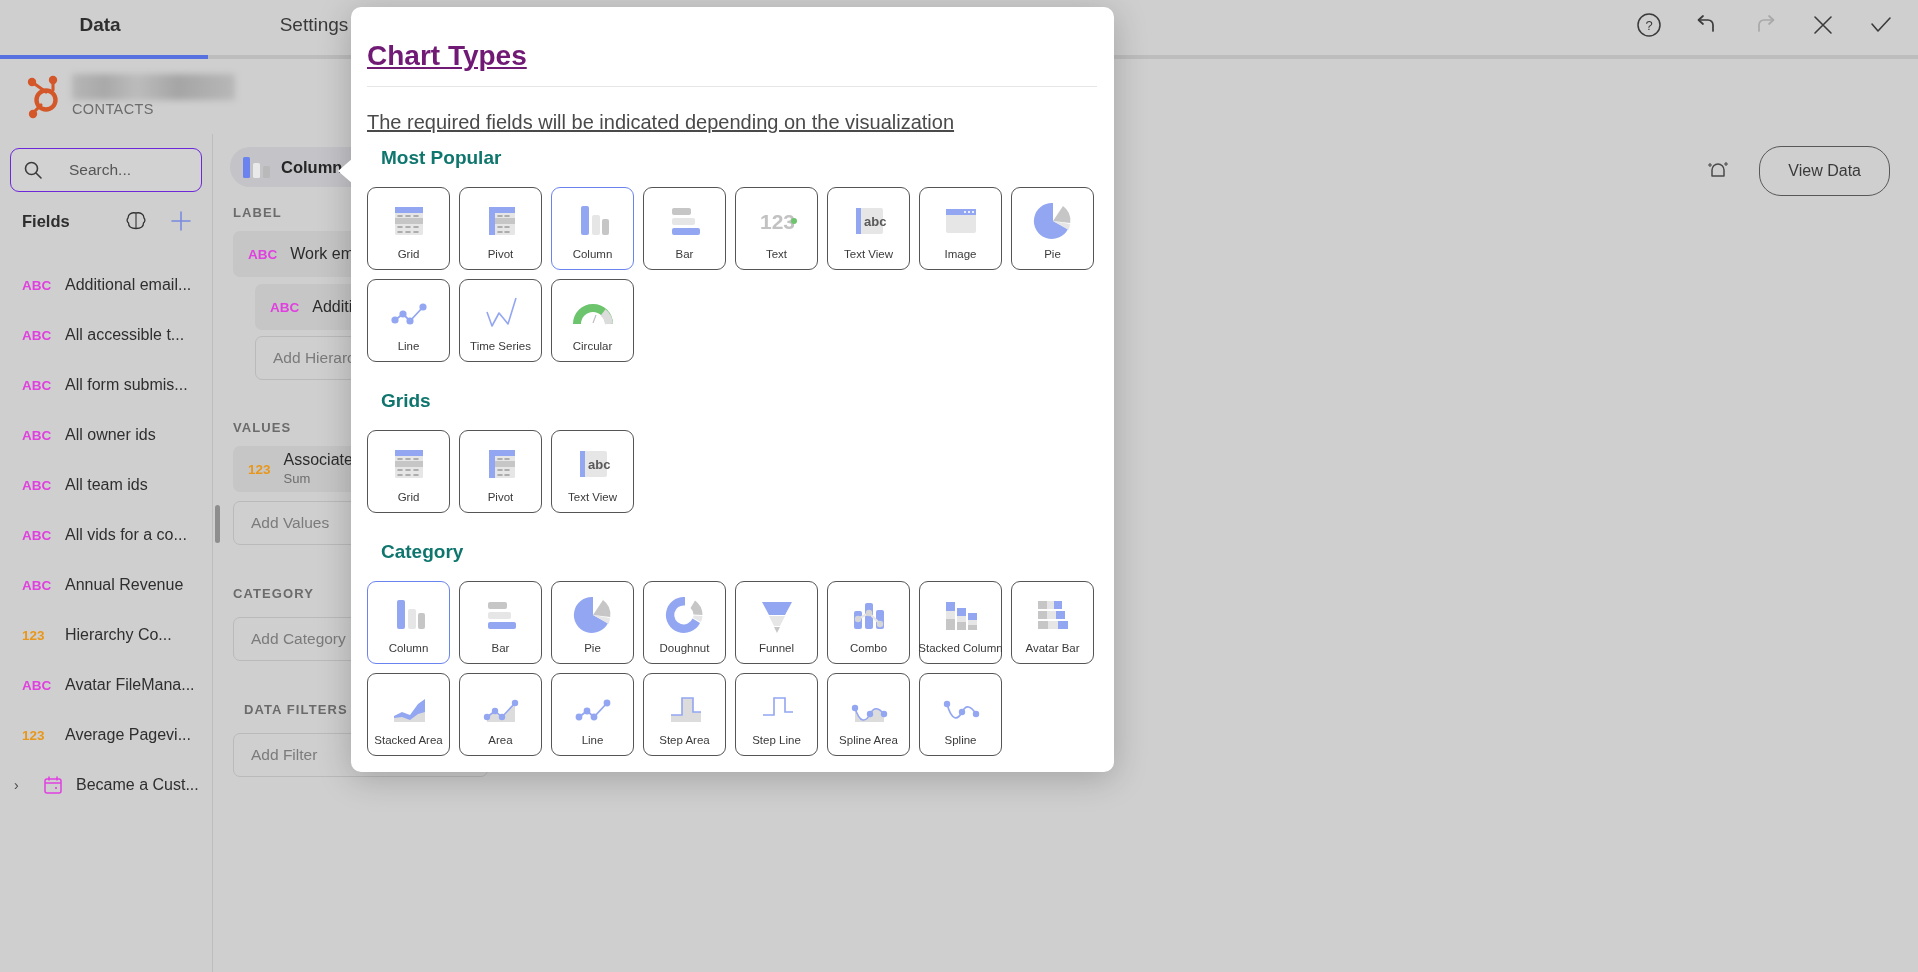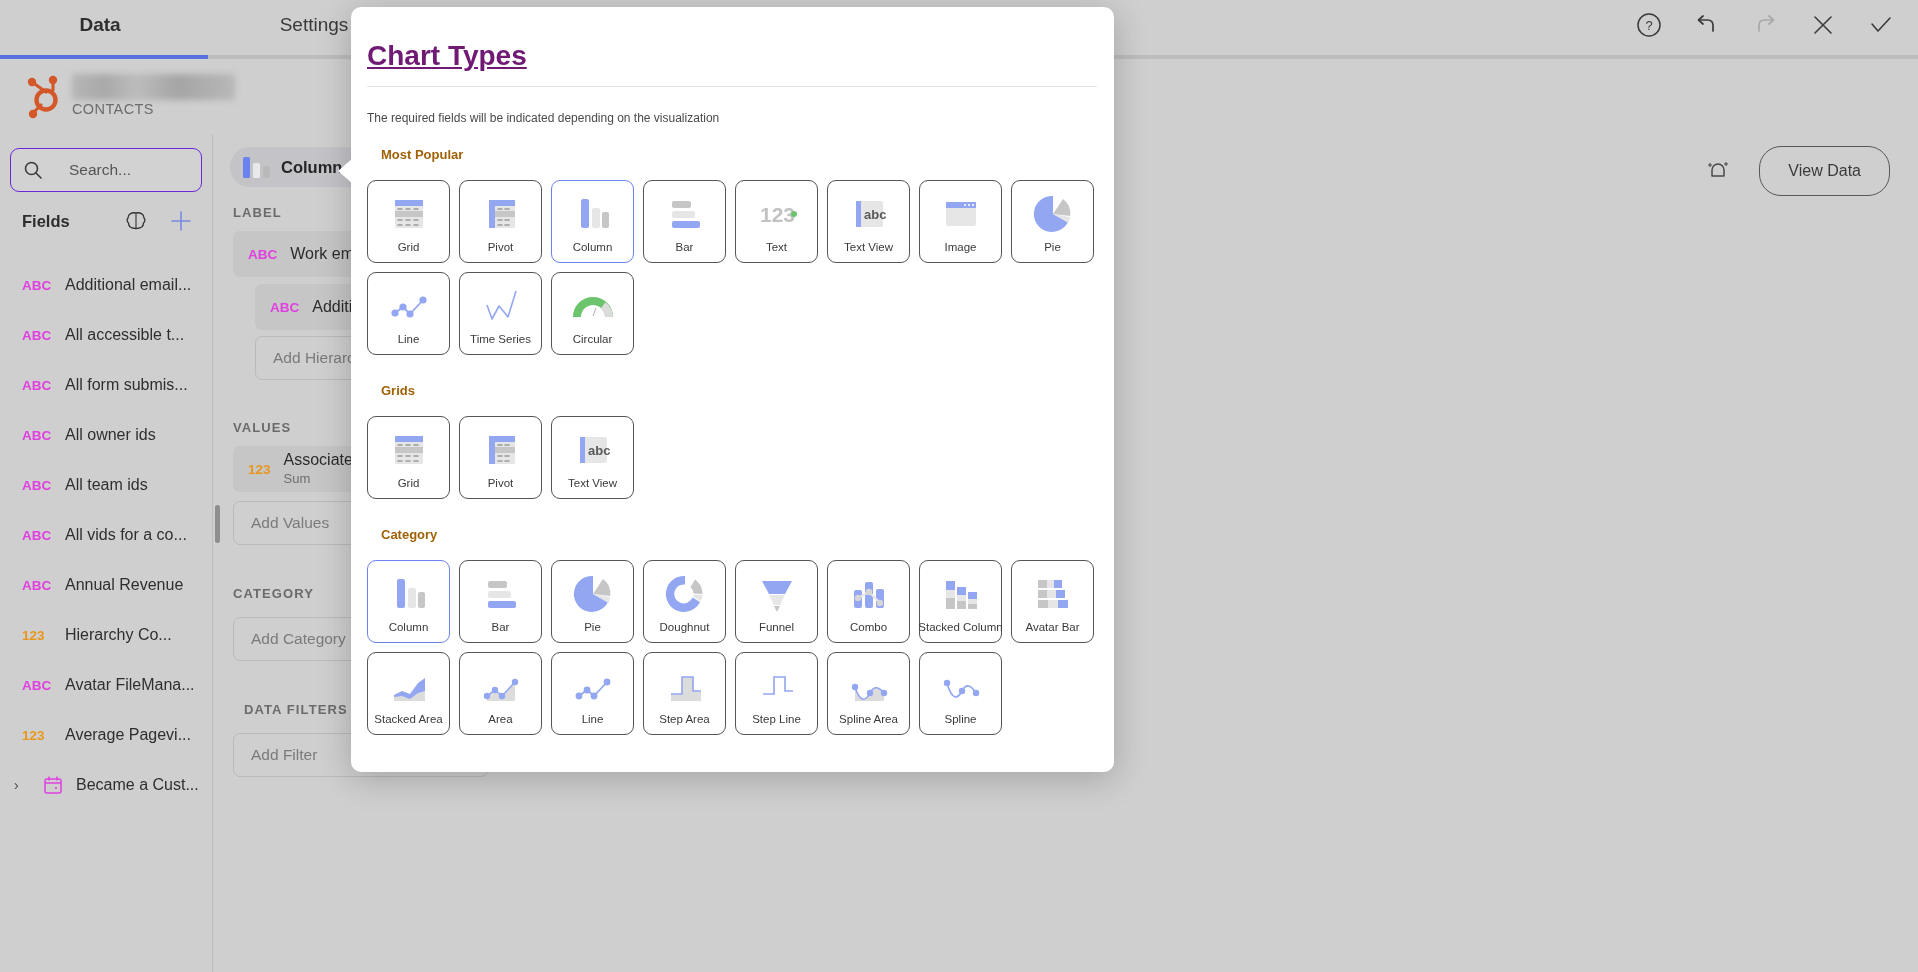--- a/index.html
+++ b/index.html
@@ -100,24 +100,24 @@
     border-right:15px solid #ffffff; z-index:30;
   }
   .modal {
     position:absolute; left:351px; top:7px; width:763px; height:765px;
     background:#ffffff; border-radius:10px; z-index:25;
     box-shadow:0 6px 34px rgba(0,0,0,.22);
     overflow:hidden;
   }
   .modal-title { position:absolute; left:367px; top:40px; font-size:28px; font-weight:bold; color:#701a75;text-decoration:underline; }
   .modal-rule { position:absolute; left:367px; top:86px; width:730px; height:1px; background:#e6e6e6; }
-  .modal-sub { position:absolute; left:367px; top:111px; font-size:12px; color:#4a4a4a; }
+  .modal-sub { position:absolute; left:367px; top:111px; font-size:20px; color:#4a4a4a;text-decoration:underline; }
 
   .modal-body { position:absolute; left:0; top:140px; width:763px; height:625px; }
-  .group-title { font-size:13px; font-weight:bold; color:#a16207; margin:0 0 18px 30px; }
+  .group-title { font-size:19px; font-weight:bold; color:#0f766e; margin:0 0 18px 30px; }
   .group { margin-bottom:6px; }
   .cards { display:flex; flex-wrap:wrap; gap:9px; padding-left:16px; }
   .card {
     width:83px; height:83px; border:1px solid #555; border-radius:9px;
     background:#fff; display:flex; flex-direction:column; align-items:center;
     justify-content:center; gap:4px; cursor:pointer;
   }
   .card.selected { border:1.6px solid #6b83ef; }
   .card-icon { height:46px; display:flex; align-items:center; justify-content:center; }
   .card-label { font-size:11.5px; color:#3a3a3a; white-space:nowrap; }

